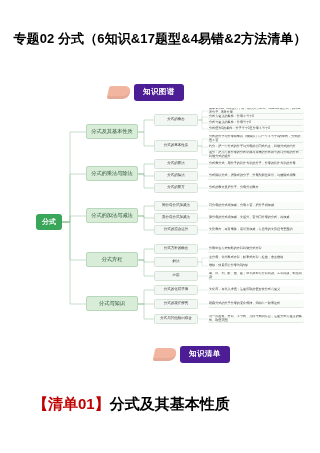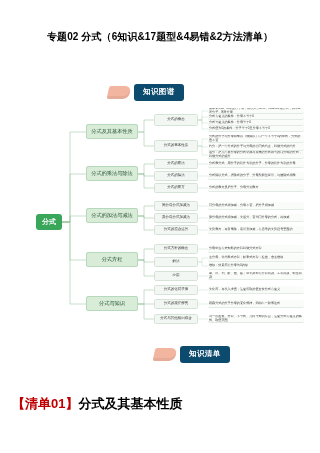--- a/index.html
+++ b/index.html
@@ -12,56 +12,56 @@
   .page {
     position: relative;
     width: 320px; height: 453px;
     background: #ffffff;
     overflow: hidden;
   }
   .doc-title {
     position: absolute;
     top: 30px; left: 0; width: 320px;
     text-align: center;
-    font-size: 10px;
+    font-size: 13px;
     font-weight: bold;
     color: #000000;
     letter-spacing: 0.1px;
   }
   
   .banner {
     position: absolute;
     display: flex;
     align-items: center;
   }
   .banner-ribbon {
     width: 22px; height: 13px;
     background: #f2b5a0;
     border-radius: 2px 6px 6px 2px;
     transform: skewX(-12deg);
     margin-right: 4px;
     box-shadow: inset 0 -3px 0 rgba(0,0,0,0.05);
   }
   .banner-box {
-    background: #0c4a6e;
+    background: #4c1d95;
     color: #ffffff;
     font-size: 7.5px;
     font-weight: bold;
     padding: 3px 9px 3.5px 9px;
     border-radius: 3px;
     letter-spacing: 0.4px;
     white-space: nowrap;
   }
   #banner-knowledge-map { top: 84px; left: 108px; }
   #banner-knowledge-list { top: 346px; left: 108px; padding-left: 46px; }
 
   .list-heading {
     position: absolute;
-    top: 395px; left: 12px;
-    font-size: 13px;
+    top: 395px; left: 33px;
+    font-size: 15px;
     font-weight: bold;
     color: #000000;
   }
   .list-heading .tag { color: #c00000; }
 
   
   .mindmap {
     position: absolute;
     top: 108px; left: 10px;
     width: 300px; height: 228px;

